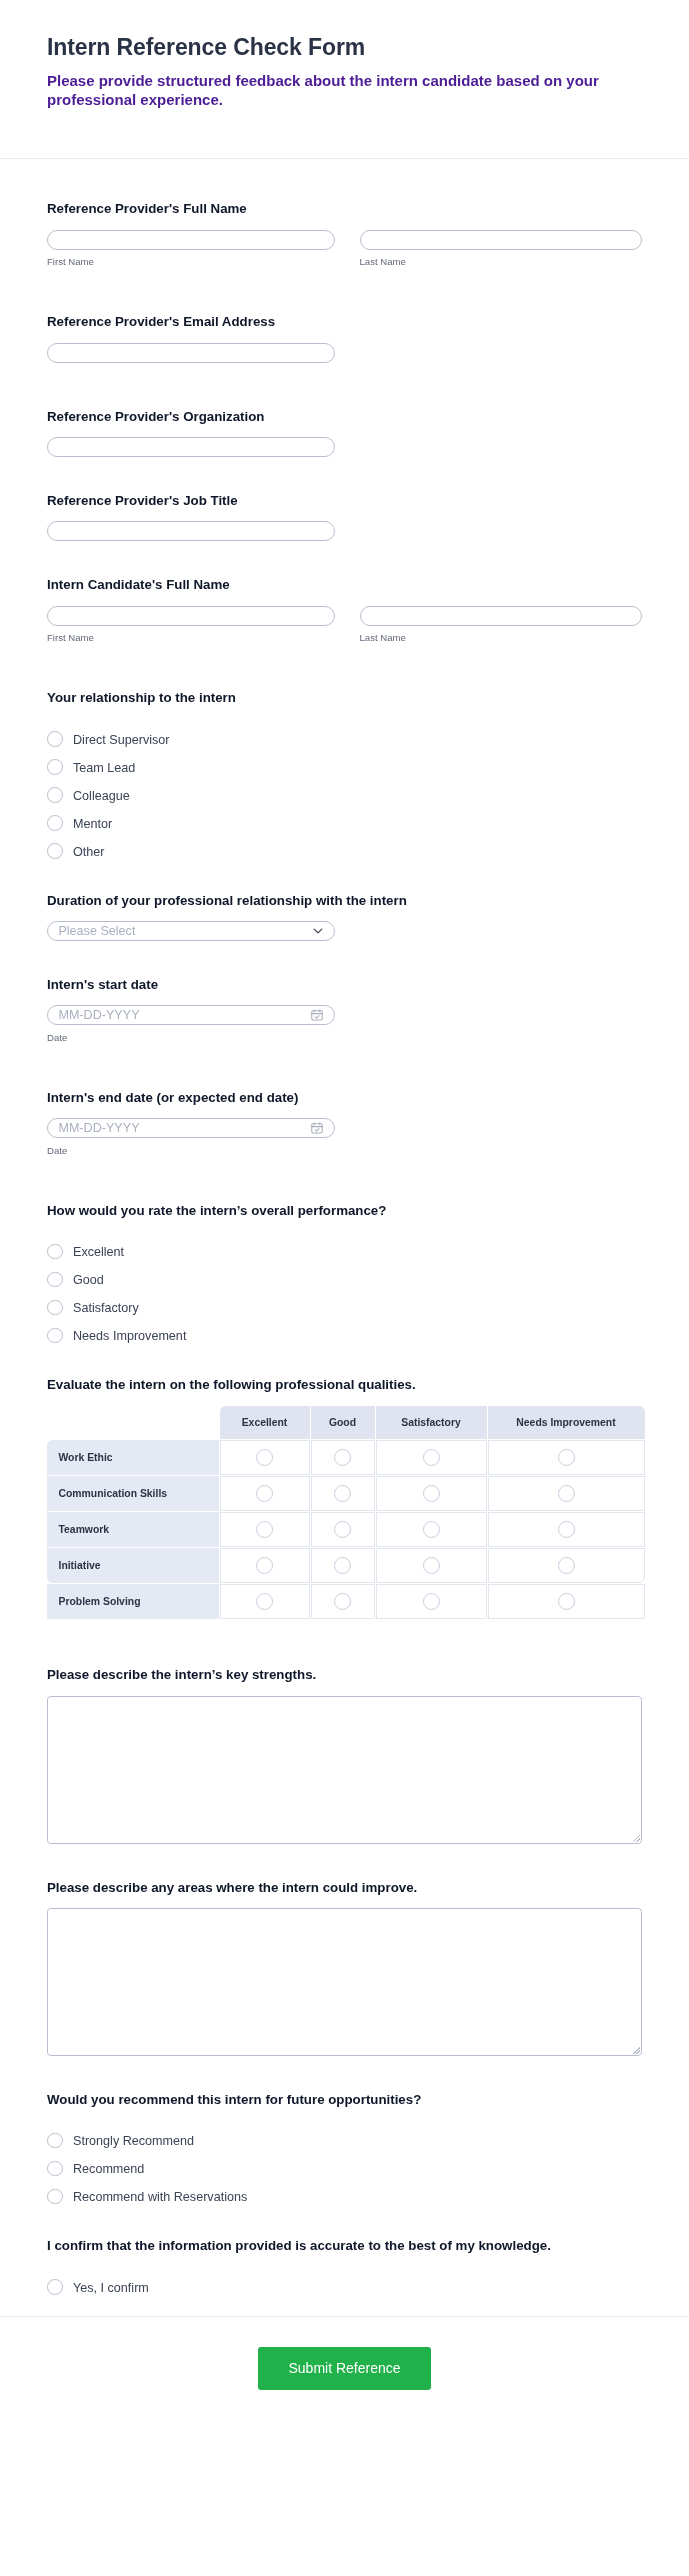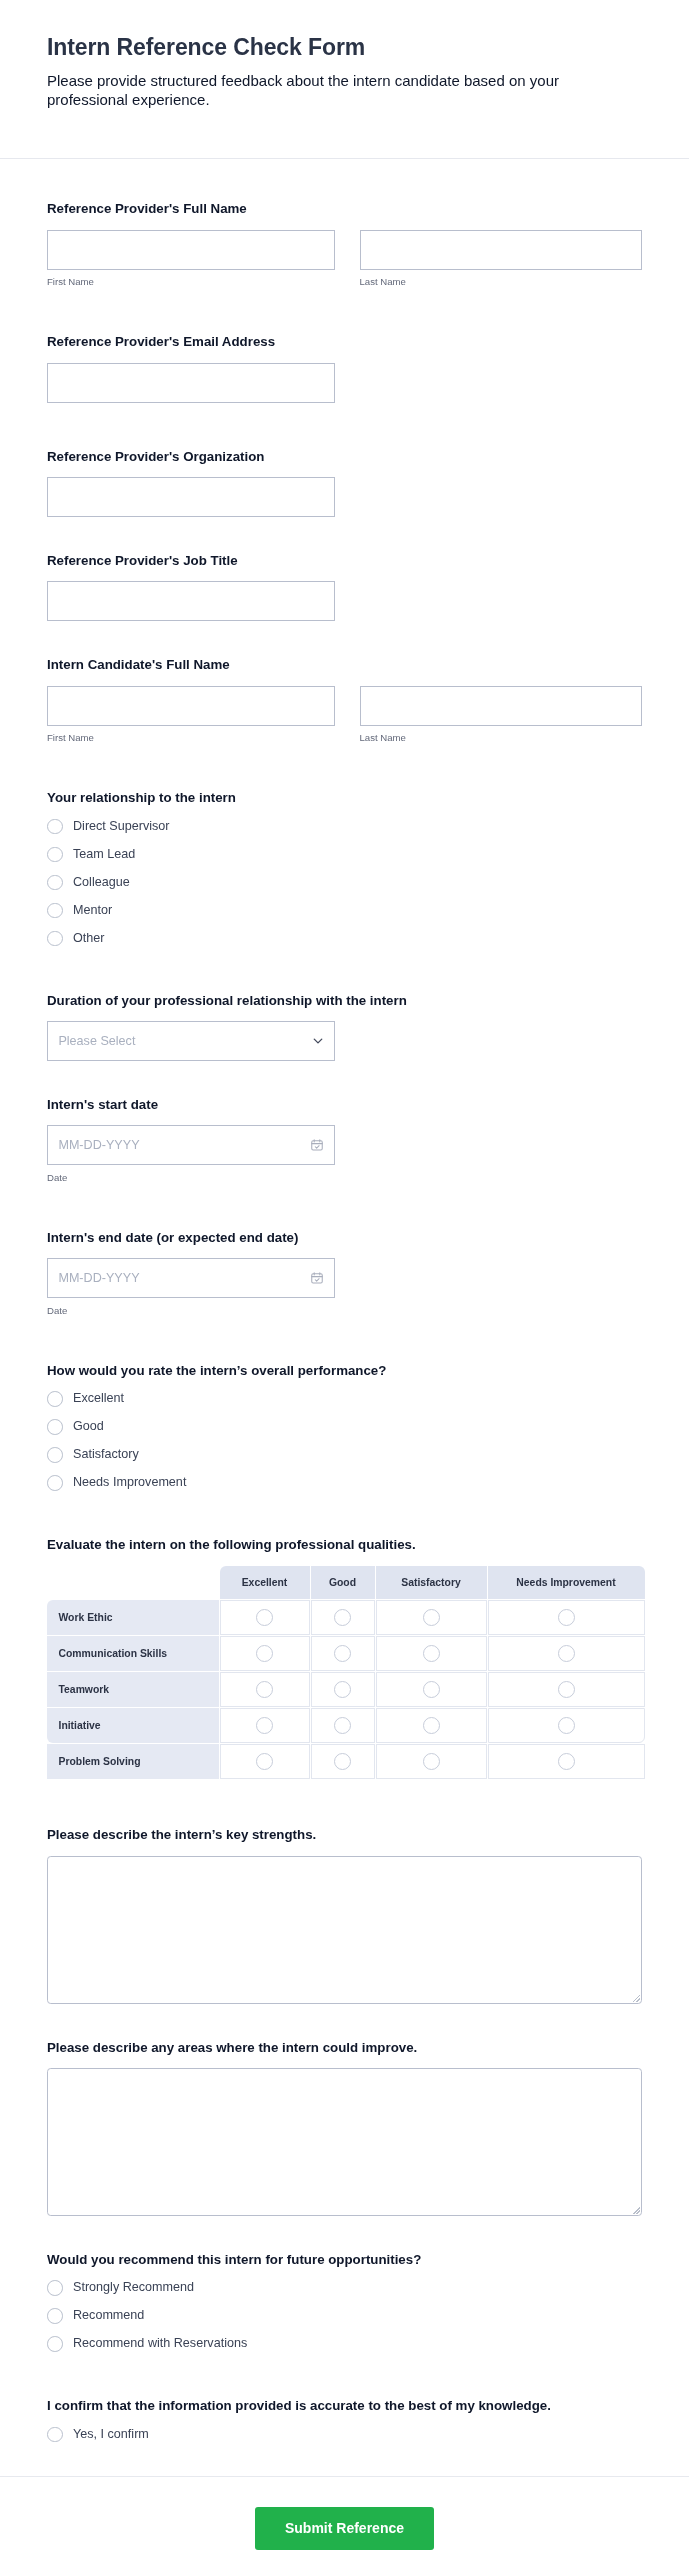--- a/index.html
+++ b/index.html
@@ -17,23 +17,24 @@
   .form-title {
     font-size: 23px;
     font-weight: 700;
     color: #2a3346;
     margin-bottom: 10.4px;
     letter-spacing: -0.1px;
   }
   .form-subtitle {
     font-size: 15px;
     line-height: 19px;
-    color: #0f172a;
+    color: #4c1d95;
     max-width: 585px;
     white-space: pre-line;
+    font-weight: bold;
   }
   .divider { border: none; border-top: 0.7px solid #e6e8ee; height: 0; }
 
   
   .form-body { padding: 42px 47px 21px 47px; }
 
   .field { margin-bottom: 42px; }
   .field.mb-sub    { margin-bottom: 46px; }
   .field.mb-plain  { margin-bottom: 36px; }
   .field.mb-radio  { margin-bottom: 34px; }
@@ -44,23 +45,23 @@
   .q-label {
     display: block;
     font-size: 13.3px;
     line-height: 16.3px;
     font-weight: 600;
     color: #0f172a;
     margin-bottom: 12px;
   }
 
   .text-input, .select-box, .date-input-wrap {
-    height: 40px;
+    height: 20px;
     border: 0.7px solid #b8becd;
-    border-radius: 0;
+    border-radius: 13px;
     background: #fff;
     font-family: inherit;
     font-size: 12.6px;
     color: #2c3345;
     padding: 0 10.4px;
     width: 100%;
     outline: none;
   }
   .text-input::placeholder { color: #a9b0bf; }
   .half { width: 288px; }
@@ -92,21 +93,21 @@
   .date-input-wrap { display: flex; align-items: center; justify-content: space-between; }
   .date-input {
     border: none; outline: none; flex: 1 1 auto;
     font-family: inherit; font-size: 12.6px; color: #2c3345; background: transparent;
   }
   .date-input::placeholder { color: #a9b0bf; }
   .cal-icon { width: 14px; height: 14px; flex: 0 0 auto; }
 
   
   .radio-list { margin-top: 9px; }
-  .radio-row { display: flex; align-items: flex-start; height: 28px; cursor: pointer; }
+  .radio-row { display: flex; align-items: flex-end; height: 28px; cursor: pointer; }
   .radio-circle {
     width: 15.6px; height: 15.6px;
     border: 0.7px solid #b9c0cd;
     border-radius: 50%;
     background: #fff;
     margin-right: 10.4px;
     flex: 0 0 auto;
   }
   .radio-text { font-size: 12.6px; color: #3a4255; }
 
@@ -191,21 +192,21 @@
     text-align: center;
   }
   .submit-btn {
     display: inline-block;
     background: #21b14b;
     color: #ffffff;
     border: none;
     border-radius: 3px;
     font-family: inherit;
     font-size: 14px;
-    font-weight: 700;
+    font-weight: 400;
     padding: 0 30px;
     height: 43px;
     line-height: 43px;
     cursor: pointer;
   }
 </style>
 </head>
 <body>
 
 <div class="form-header">

